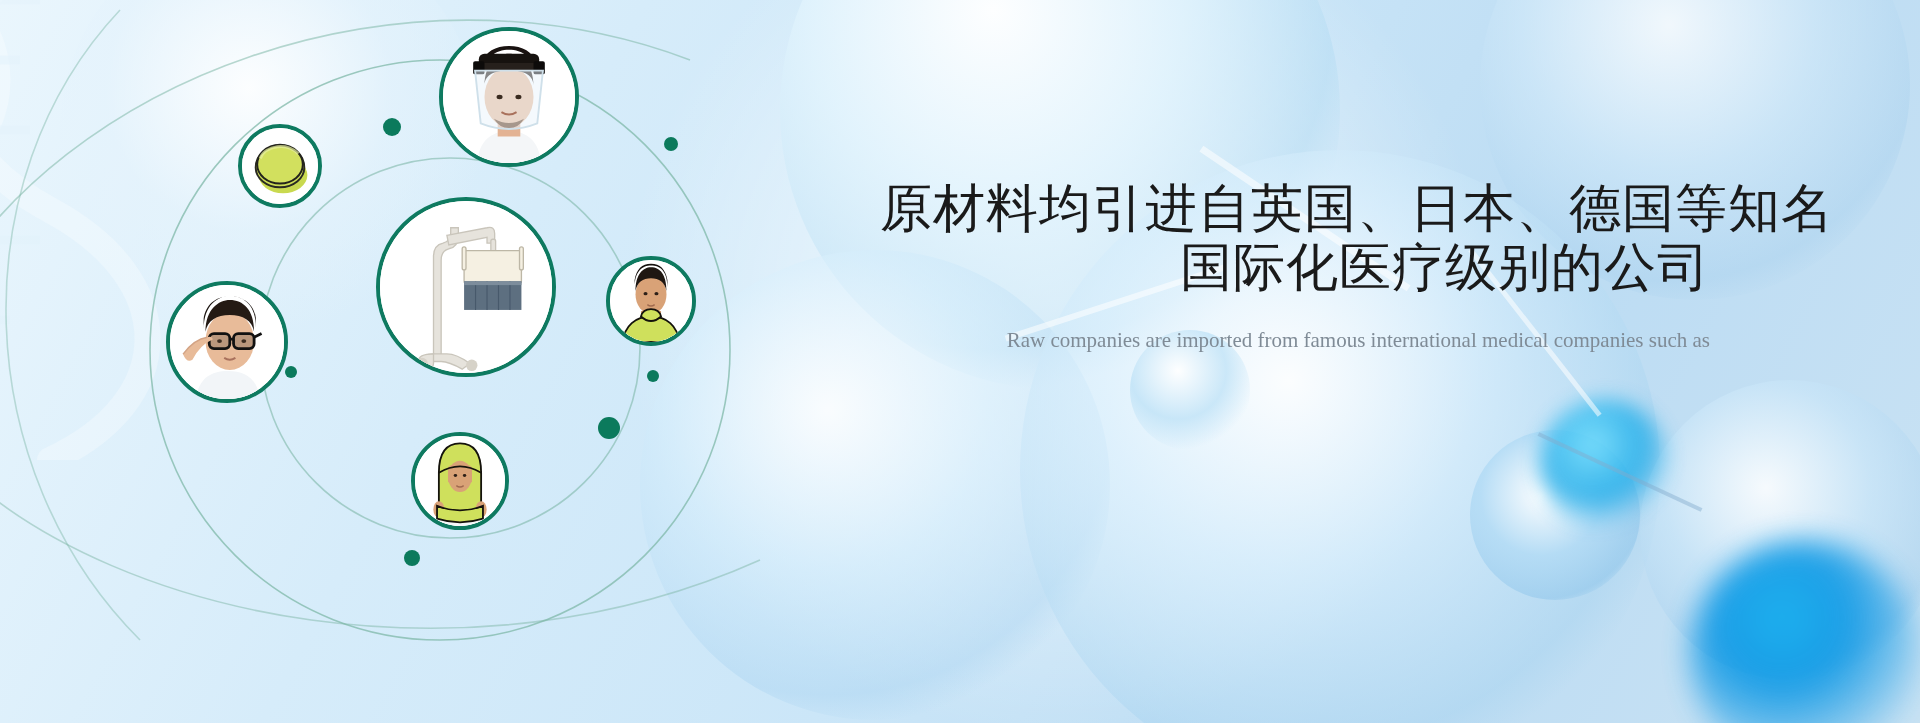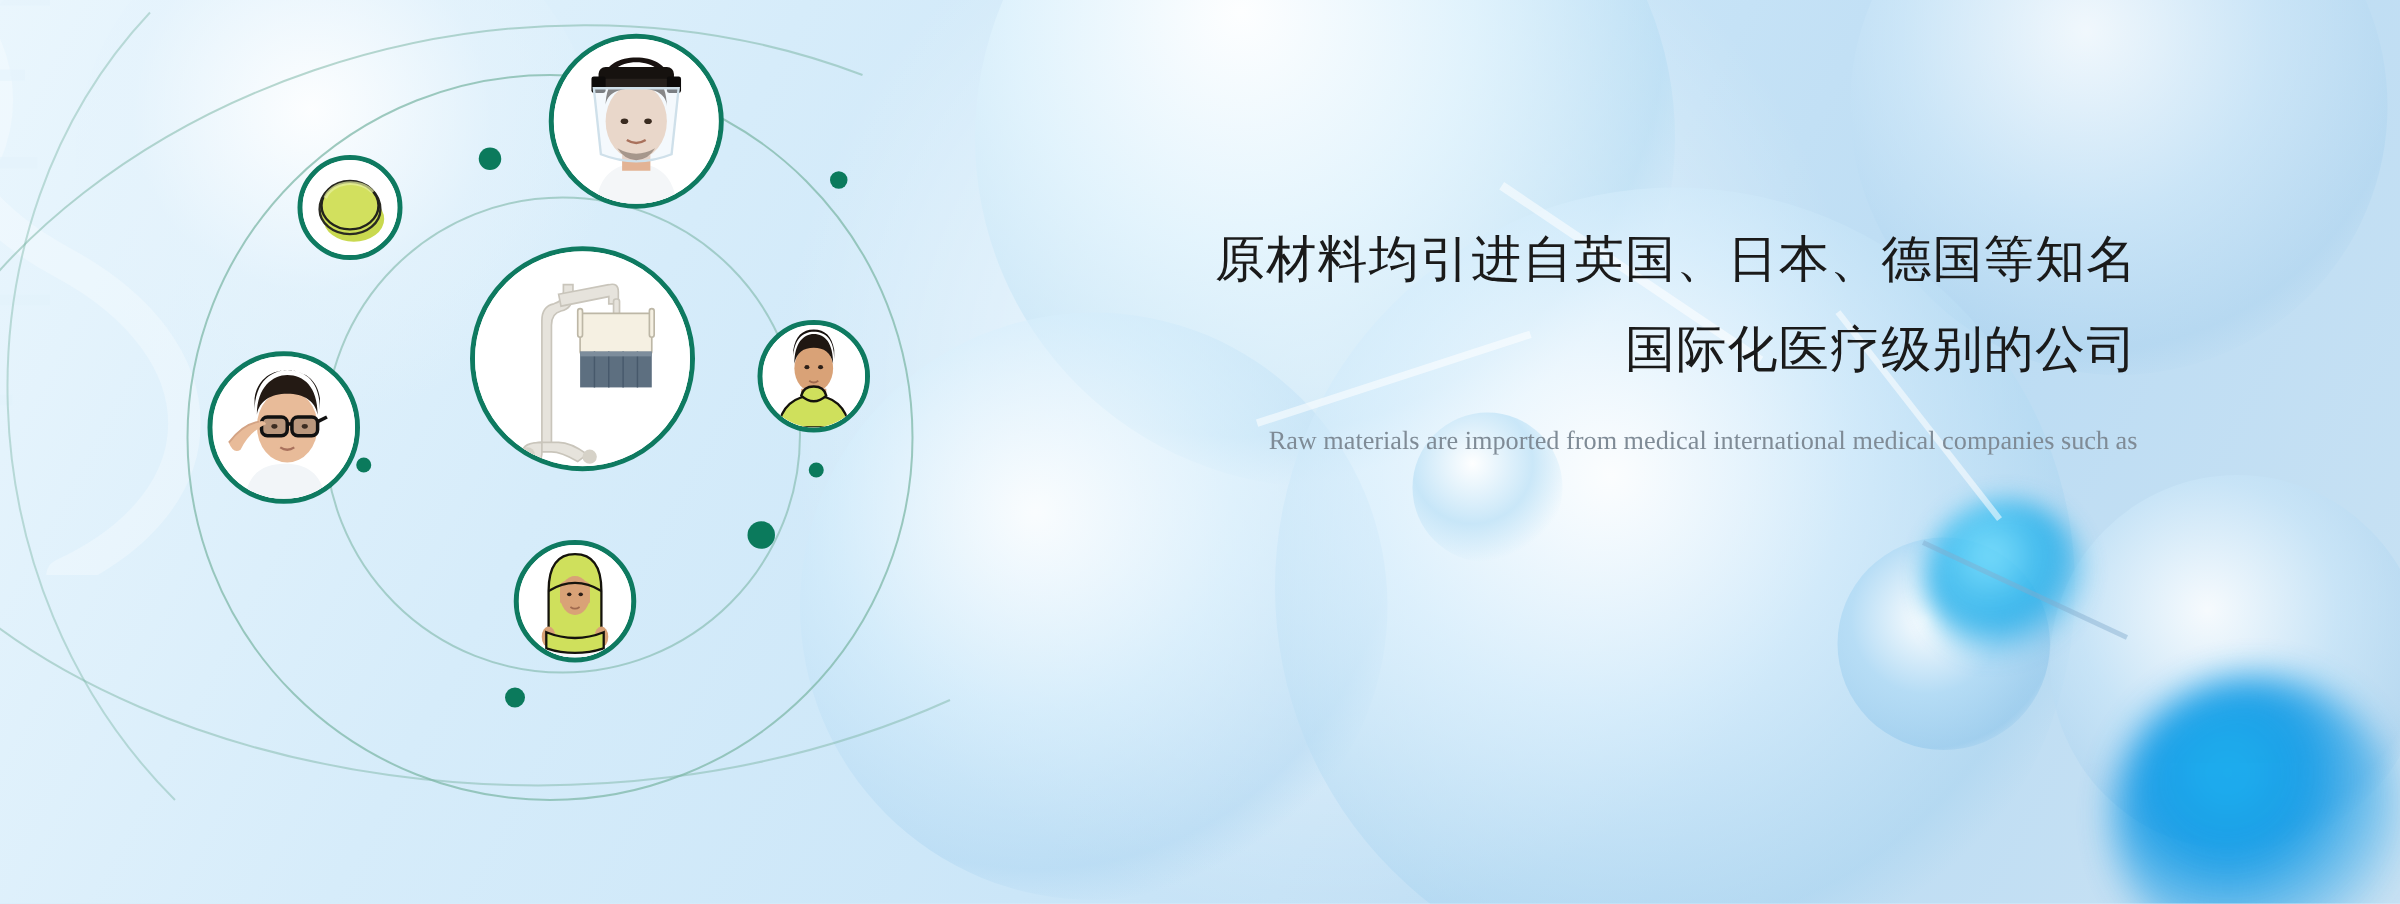--- a/index.html
+++ b/index.html
@@ -55,24 +55,24 @@
 
   
   .dot{position:absolute;border-radius:50%;background:#0b7a5c;}
 
   
   .copy{
     position:absolute;left:880px;top:180px;width:830px;
     text-align:right;
   }
   .head-line{
-    color:#1a1a1a;font-size:40px;line-height:56px;letter-spacing:1px;
+    color:#1a1a1a;font-size:52px;line-height:56px;letter-spacing:1px;
     font-weight:400;white-space:nowrap;
   }
-  .head-line.l2{margin-top:16px;}
+  .head-line.l2{margin-top:4px;font-family:Liberation Serif, serif;}
   .sub{
     margin-top:26px;color:#7f8b96;
     font-family:"Liberation Serif","DejaVu Serif",serif;
     font-size:21px;line-height:36px;font-weight:400;
   }
 </style>
 </head>
 <body>
 
 <div id="banner">
@@ -238,17 +238,17 @@
   <div class="dot" style="left:664px;top:137px;width:14px;height:14px;"></div>
   <div class="dot" style="left:285px;top:366px;width:12px;height:12px;"></div>
   <div class="dot" style="left:647px;top:370px;width:12px;height:12px;"></div>
   <div class="dot" style="left:598px;top:417px;width:22px;height:22px;"></div>
   <div class="dot" style="left:404px;top:550px;width:16px;height:16px;"></div>
 
   <div class="copy">
     <div class="head-line">原材料均引进自英国、日本、德国等知名</div>
     <div class="head-line l2">国际化医疗级别的公司</div>
     <div class="sub">
-      <div>Raw materials are imported from medical international medical companies such as</div>
+      <div>Raw companies are imported from famous international medical companies such as</div>
     </div>
   </div>
 
 </div>
 
 </body></html>

